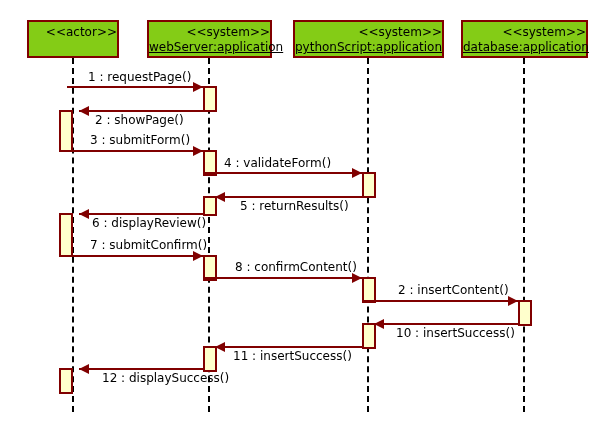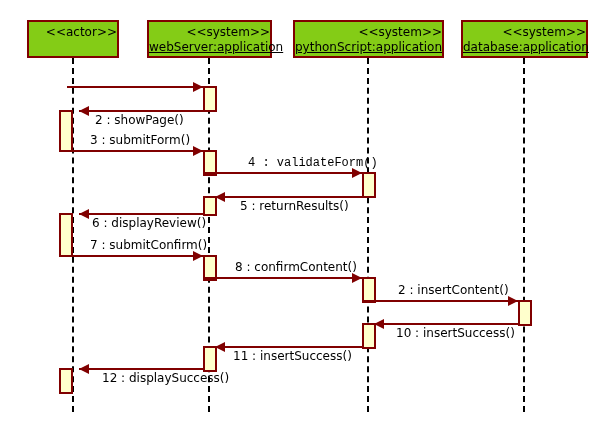--- a/index.html
+++ b/index.html
@@ -107,29 +107,30 @@
     <div class="activation" style="left: 203px; top: 196px; height: 20px;"></div>
     <div class="activation" style="left: 59px; top: 213px; height: 44px;"></div>
     <div class="activation" style="left: 203px; top: 255px; height: 26px;"></div>
     <div class="activation" style="left: 362px; top: 277px; height: 26px;"></div>
     <div class="activation" style="left: 518px; top: 300px; height: 26px;"></div>
     <div class="activation" style="left: 362px; top: 323px; height: 26px;"></div>
     <div class="activation" style="left: 203px; top: 346px; height: 26px;"></div>
     <div class="activation" style="left: 59px; top: 368px; height: 26px;"></div>
     <div class="msg-line" style="left: 67px; top: 86px; width: 136px;"></div>
     <div class="arrow-head arrow-right" style="top: 82px; left: 193px;"></div>
+    <div class="msg-label" style="left: 88px; top: 70px;">1 : requestPage()</div>
     <div class="msg-line" style="left: 79px; top: 110px; width: 124px;"></div>
     <div class="arrow-head arrow-left" style="top: 106px; left: 79px;"></div>
     <div class="msg-label" style="left: 95px; top: 113px;">2 : showPage()</div>
     <div class="msg-line" style="left: 67px; top: 150px; width: 136px;"></div>
     <div class="arrow-head arrow-right" style="top: 146px; left: 193px;"></div>
     <div class="msg-label" style="left: 90px; top: 133px;">3 : submitForm()</div>
     <div class="msg-line" style="left: 203px; top: 172px; width: 159px;"></div>
     <div class="arrow-head arrow-right" style="top: 168px; left: 352px;"></div>
-    <div class="msg-label" style="left: 248px; top: 156px; font-family: Liberation Mono, monospace;">4 : validateForm()</div>
+    <div class="msg-label" style="left: 224px; top: 156px;">4 : validateForm()</div>
     <div class="msg-line" style="left: 215px; top: 196px; width: 147px;"></div>
     <div class="arrow-head arrow-left" style="top: 192px; left: 215px;"></div>
     <div class="msg-label" style="left: 240px; top: 199px;">5 : returnResults()</div>
     <div class="msg-line" style="left: 79px; top: 213px; width: 124px;"></div>
     <div class="arrow-head arrow-left" style="top: 209px; left: 79px;"></div>
     <div class="msg-label" style="left: 92px; top: 216px;">6 : displayReview()</div>
     <div class="msg-line" style="left: 67px; top: 255px; width: 136px;"></div>
     <div class="arrow-head arrow-right" style="top: 251px; left: 193px;"></div>
     <div class="msg-label" style="left: 90px; top: 238px;">7 : submitConfirm()</div>
     <div class="msg-line" style="left: 203px; top: 277px; width: 159px;"></div>

